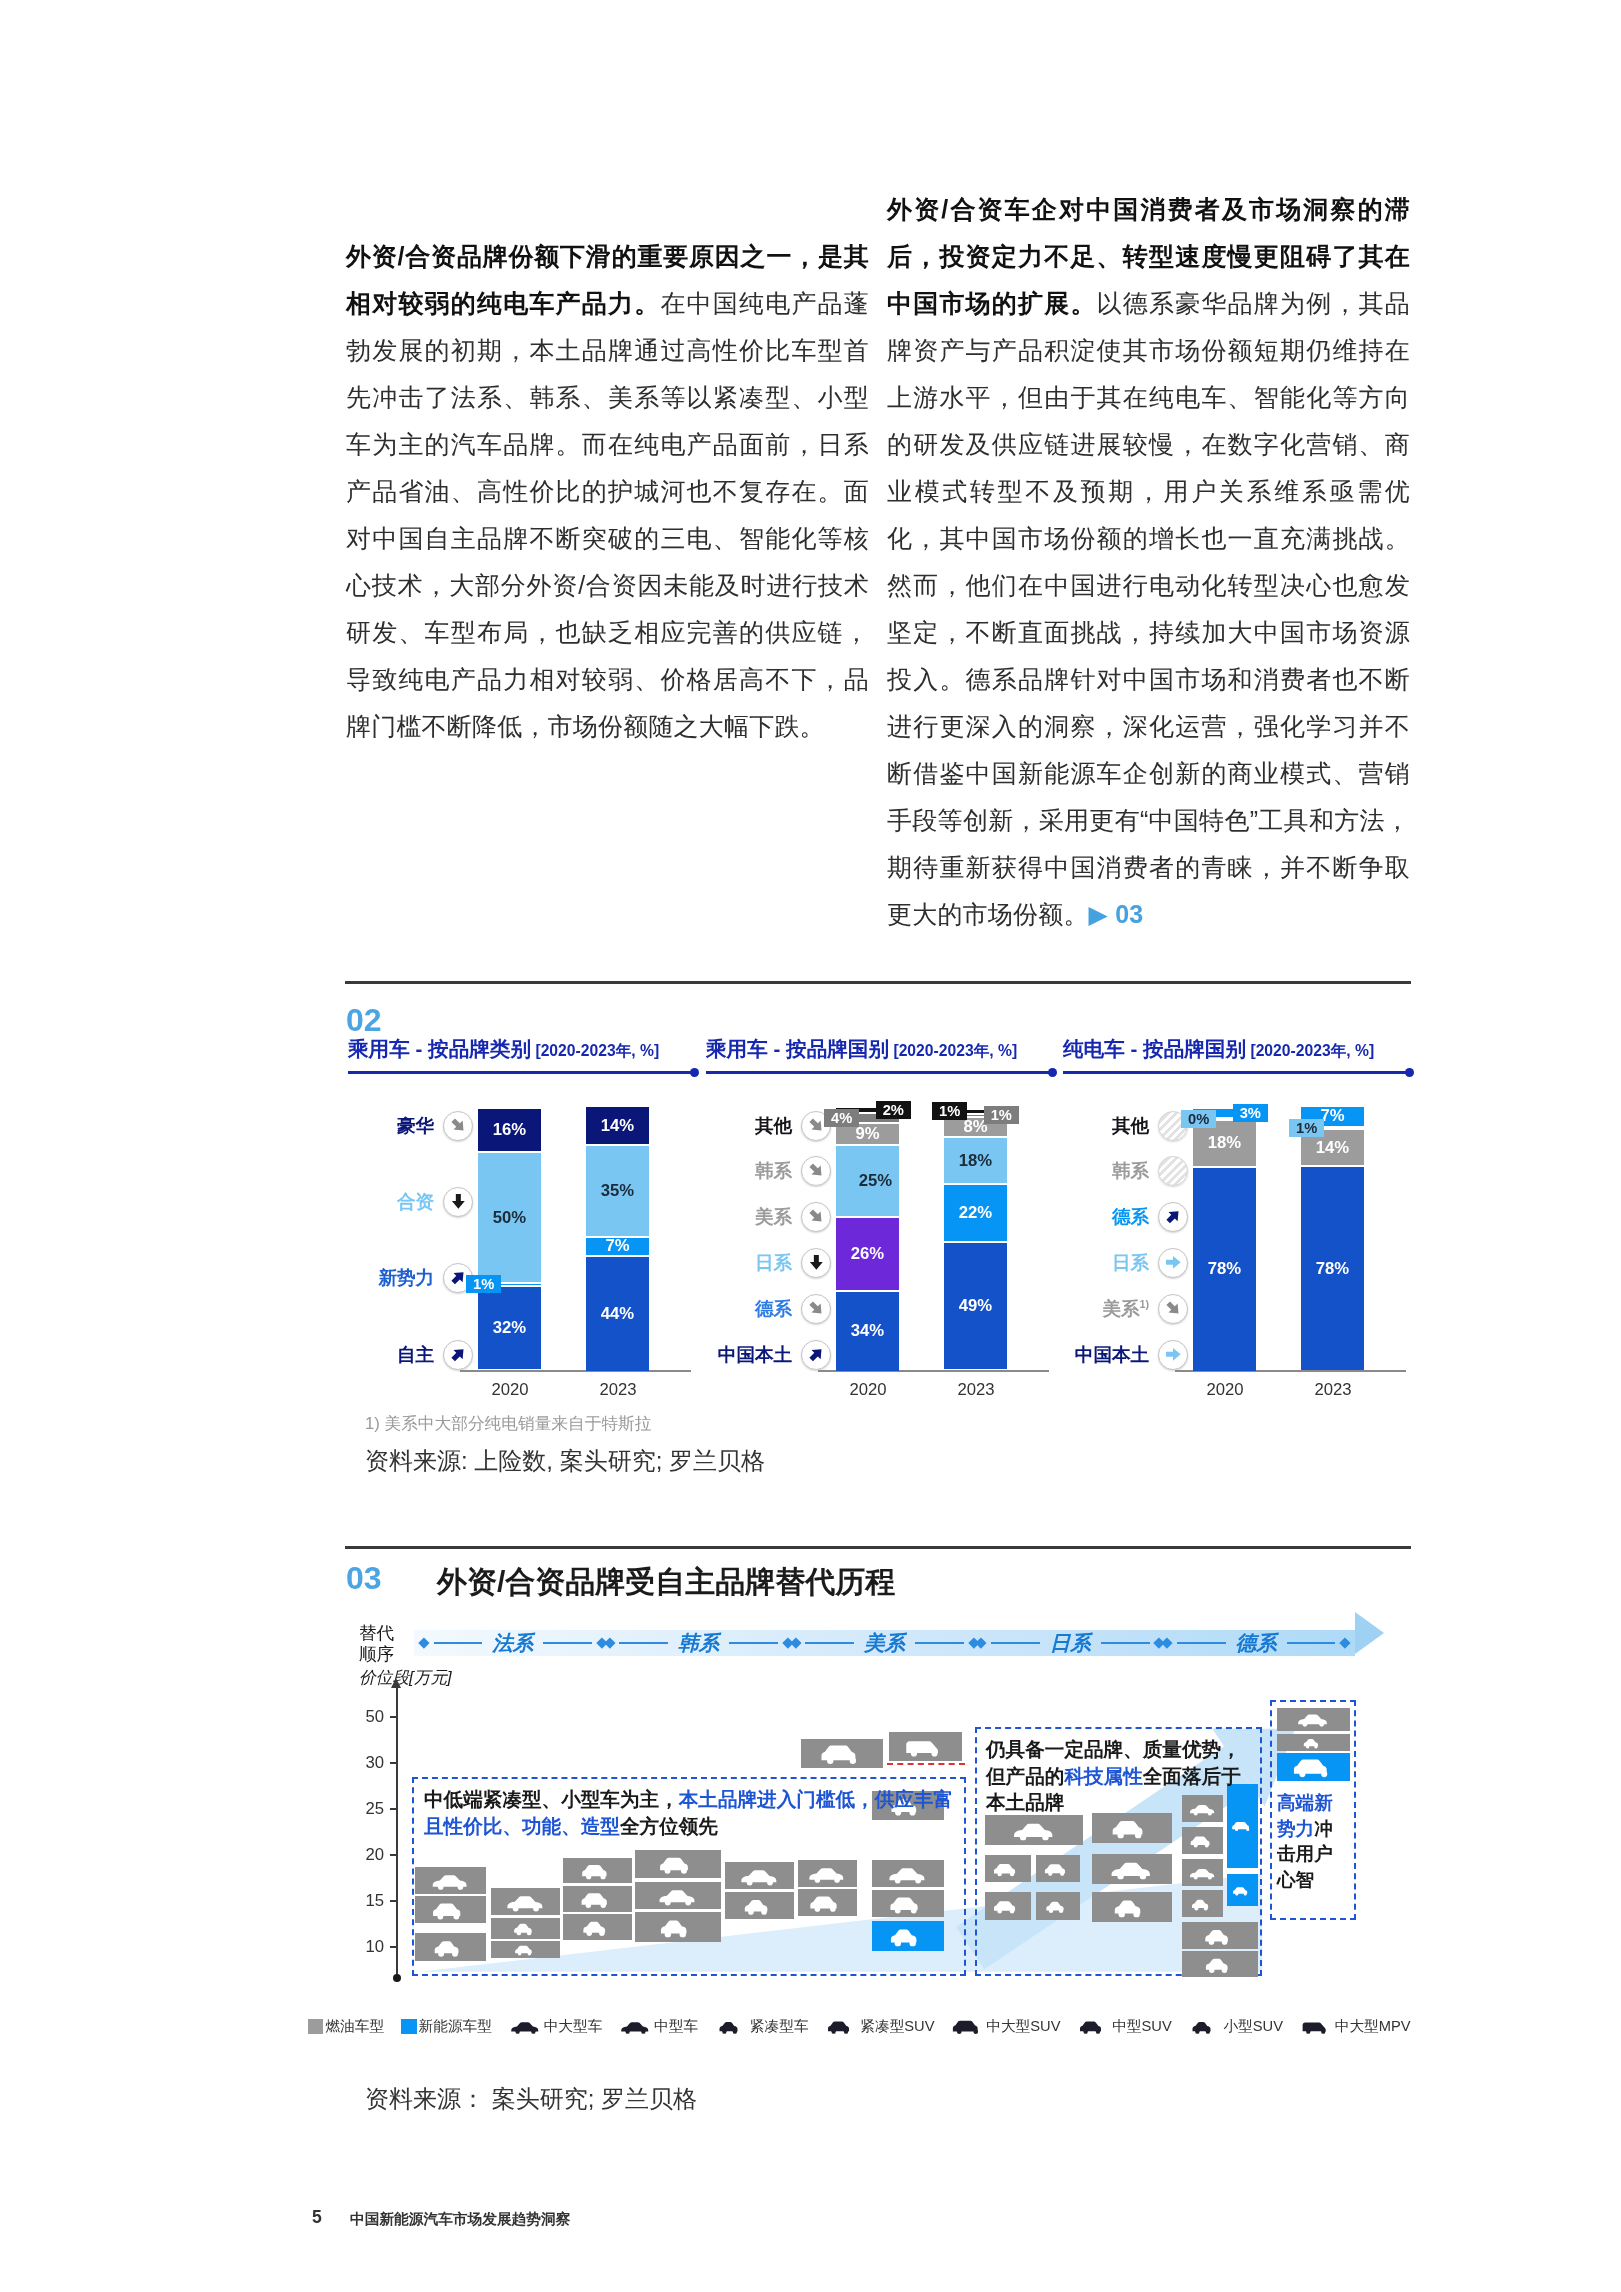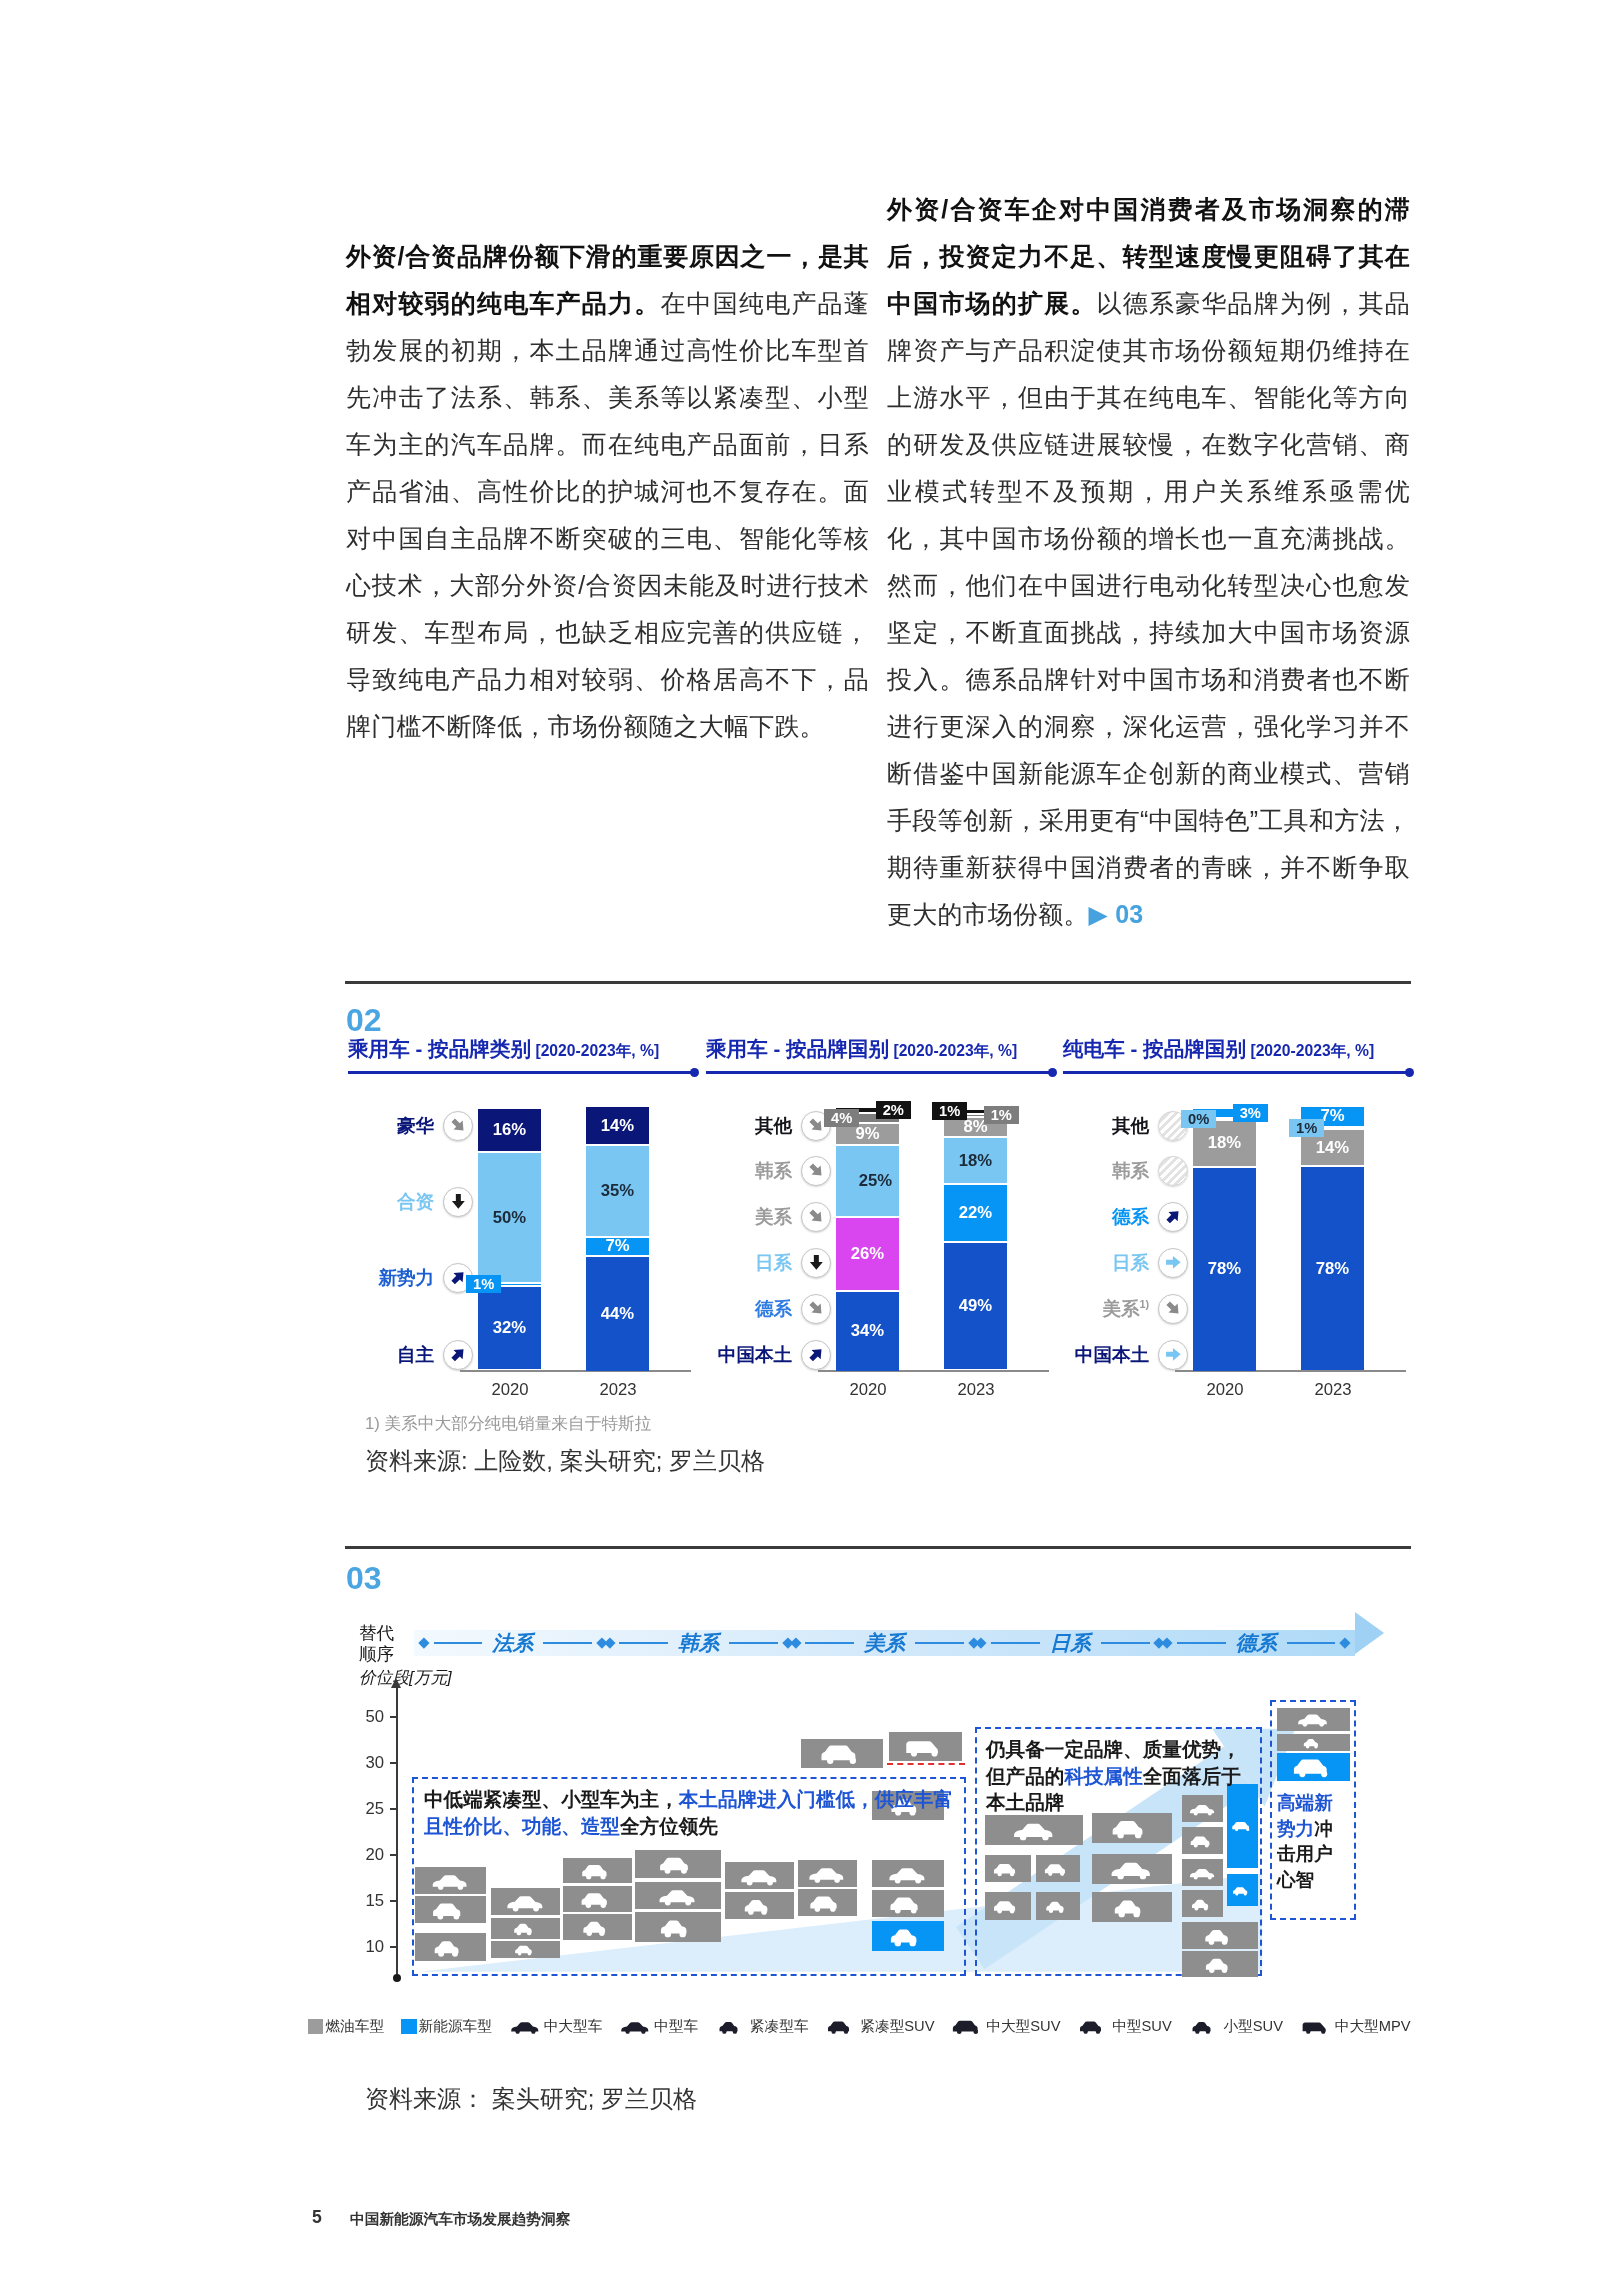--- a/index.html
+++ b/index.html
@@ -210,21 +210,21 @@
         </div>
         <div class="seg" style="background: rgb(125, 125, 125); height: 10.8px; border-top: 2px solid rgb(255, 255, 255);">
           <div class="chip" style="background: rgb(125, 125, 125); color: rgb(255, 255, 255); top: 50%; left: -11.8px;">4%</div>
         </div>
         <div class="seg" style="background: rgb(156, 156, 156); height: 23.5px; border-top: 2px solid rgb(255, 255, 255);">
           <div class="seg-label" style="color: rgb(255, 255, 255);">9%</div>
         </div>
         <div class="seg" style="background: rgb(122, 198, 243); height: 78px; border-top: 2px solid rgb(255, 255, 255); padding-left: 16px;">
           <div class="seg-label" style="color: rgb(28, 43, 58);">25%</div>
         </div>
-        <div class="seg" style="background: #d946ef; height: 81px; border-top: 2px solid rgb(255, 255, 255);">
+        <div class="seg" style="background: #6d28d9; height: 81px; border-top: 2px solid rgb(255, 255, 255);">
           <div class="seg-label" style="color: rgb(255, 255, 255);">26%</div>
         </div>
         <div class="seg" style="background: rgb(20, 82, 201); height: 89px; border-top: 2px solid rgb(255, 255, 255);">
           <div class="seg-label" style="color: rgb(255, 255, 255);">34%</div>
         </div>
       </div>
       <div class="yearlab" style="left: 111px; top: 345px;">2020</div>
       <div class="bar" style="left: 238px; top: 75px; height: 260px;">
         <div class="seg" style="background: rgb(18, 18, 18); height: 2.9px;">
           <div class="chip" style="background: rgb(18, 18, 18); color: rgb(255, 255, 255); top: 50%; left: -11.8px;">1%</div>
@@ -321,20 +321,21 @@
         </div>
       </div>
       <div class="yearlab" style="left: 219px; top: 345px;">2023</div>
     </div>
 
   <div class="footnote" style="left:365px; top:1412px;">1) 美系中大部分纯电销量来自于特斯拉</div>
   <div class="source" style="left:365px; top:1445px;">资料来源: 上险数, 案头研究; 罗兰贝格</div>
 
   <div class="rule" style="top:1546px;"></div>
   <div class="sec-num" style="top:1560px;">03</div>
+  <div class="sec-title" style="top:1562px;">外资/合资品牌受自主品牌替代历程</div>
 
   <div id="ex3">
     <svg id="ex3-bg" viewBox="0 0 1150 475">
       <polygon points="128,362 988,362 988,262" fill="#dceefb"></polygon>
       <g transform="translate(690,338) rotate(-34)">
         <rect x="0" y="-26" width="330" height="52" fill="#c7e4f9"></rect>
         <polygon points="330,-48 400,0 330,48" fill="#c7e4f9"></polygon>
       </g>
     </svg>
 

